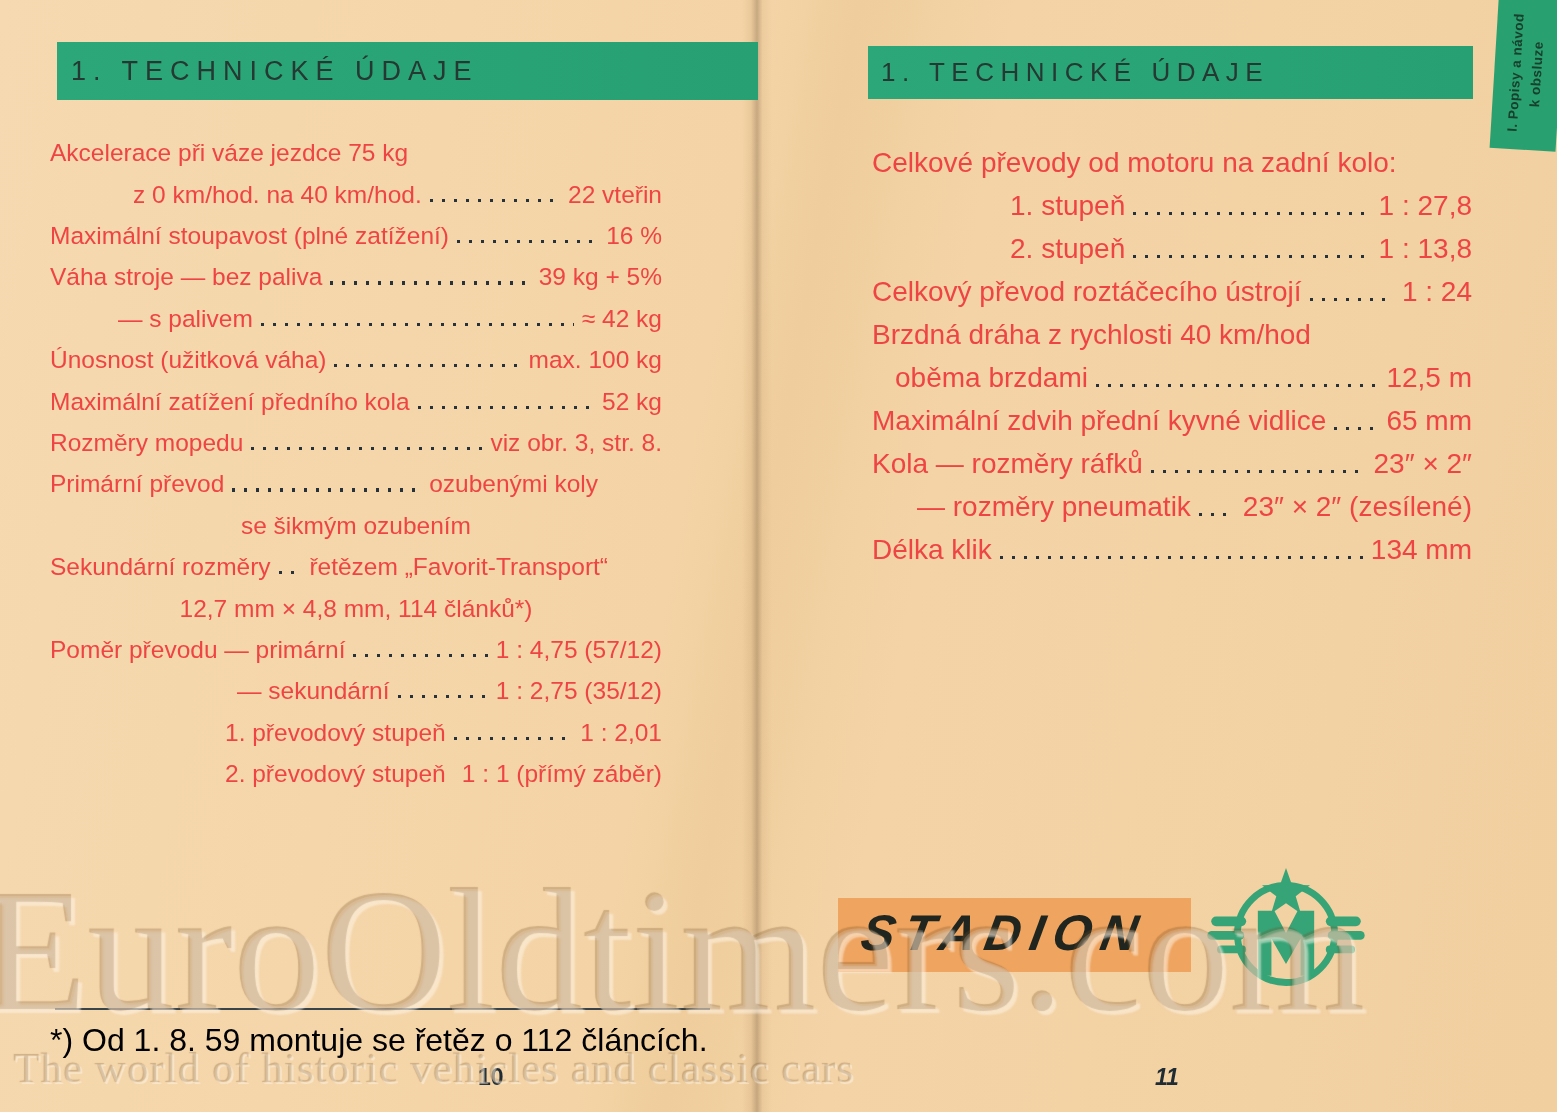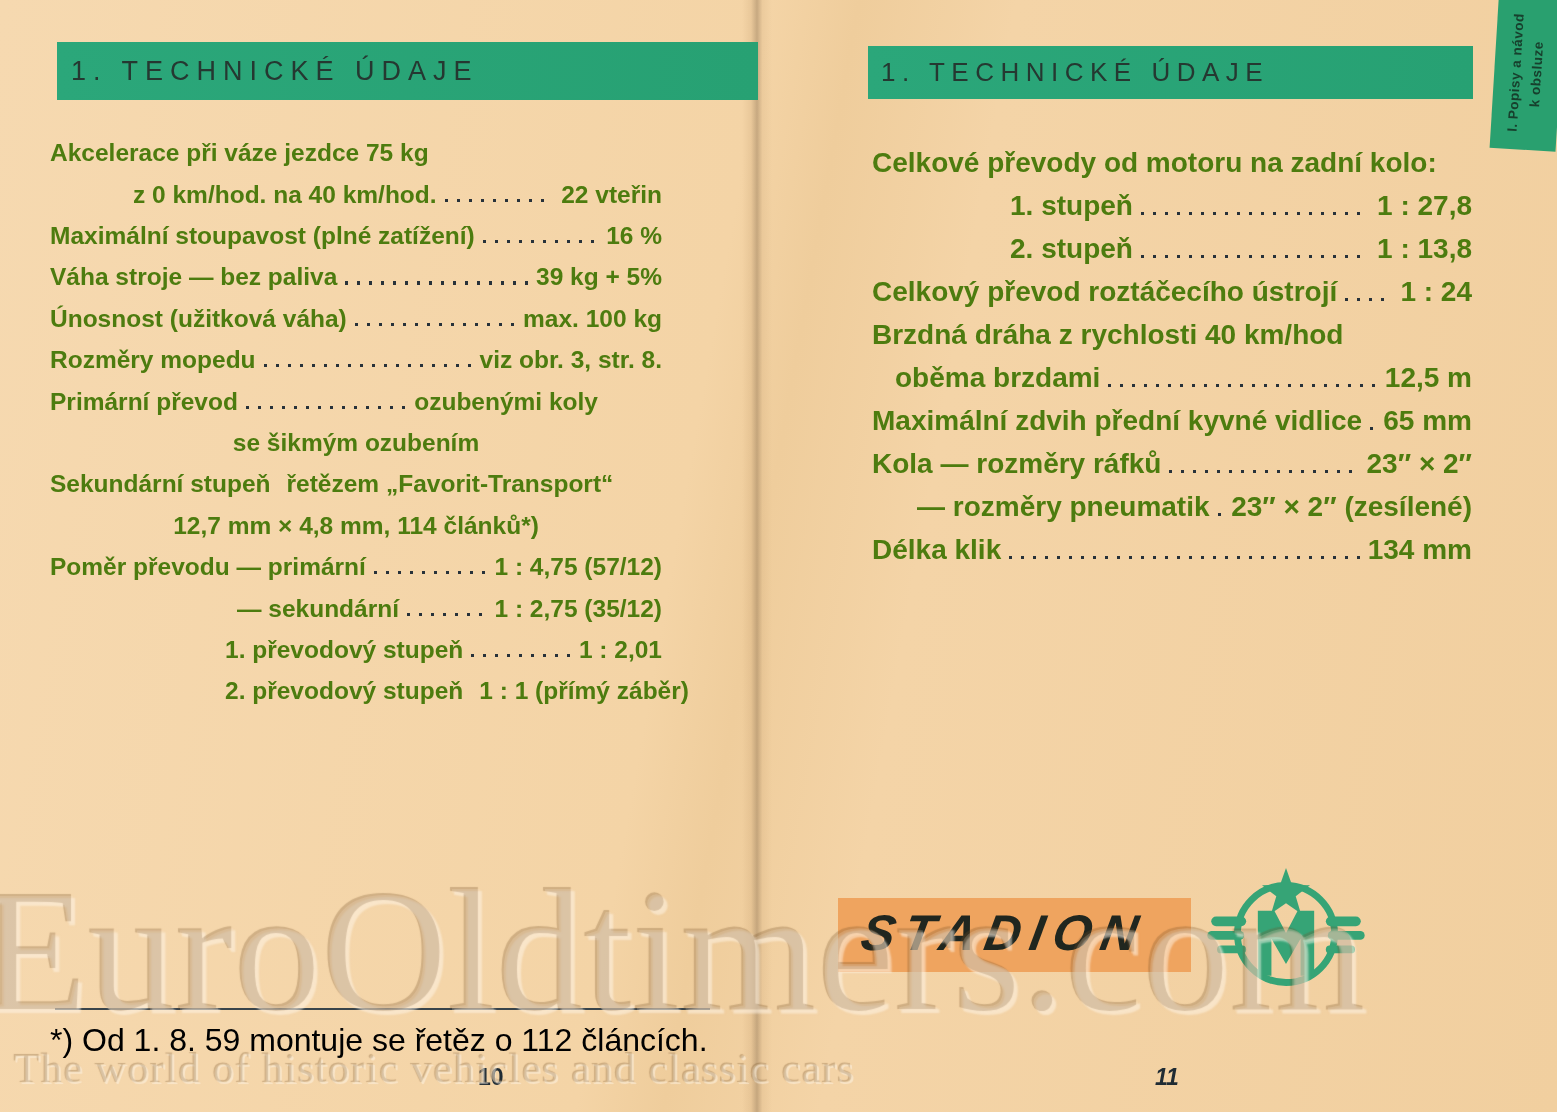--- a/index.html
+++ b/index.html
@@ -9,21 +9,21 @@
     font-family:"Liberation Sans",sans-serif;
   }
   .gutter{position:absolute;left:742px;top:0;width:30px;height:1112px;
     background:linear-gradient(90deg,rgba(0,0,0,0) 0%,rgba(139,94,47,0.10) 30%,rgba(70,45,22,0.26) 50%,rgba(139,94,47,0.08) 68%,rgba(0,0,0,0) 100%);}
   .corner-sliver{position:absolute;right:0;top:0;width:9px;height:26px;background:#90908c;}
 
   .band{position:absolute;background:linear-gradient(90deg,#2ba77a,#27a173);color:#253831;font-weight:normal;box-sizing:border-box;}
   .band-left{left:57px;top:42px;width:701px;height:58px;font-size:27px;line-height:58px;padding-left:14px;letter-spacing:7px;}
   .band-right{left:868px;top:46px;width:605px;height:53px;font-size:26px;line-height:53px;padding-left:13px;letter-spacing:6.5px;}
 
-  .page-col{position:absolute;color:#4d7c0f;font-weight:bold;}
+  .page-col{position:absolute;color:#ef4444;font-weight:normal;}
   .col-left{left:50px;top:126px;width:612px;font-size:24.5px;}
   .col-right{left:872px;top:136px;width:600px;font-size:28px;}
   .row{display:flex;align-items:flex-end;height:41.4px;line-height:1.15;box-sizing:border-box;}
   .col-right .row{height:43px;}
   .row .lbl,.row .val{white-space:pre;}
   .leader{flex:1 1 14px;height:3.2px;margin:0 8px 7px 8px;
     background-image:repeating-linear-gradient(to right,#28323a 0 3.2px,transparent 3.2px 12px);}
   .row.ralign{justify-content:center;}
 
   .rule{position:absolute;left:55px;top:1008px;width:655px;height:2px;background:#39444a;}
@@ -73,41 +73,51 @@
   <div class="row">
       <span class="lbl">Maximální stoupavost (plné zatížení)</span>
       <span class="leader"></span>
       <span class="val">16 %</span>
     </div>
   <div class="row">
       <span class="lbl">Váha stroje — bez paliva</span>
       <span class="leader"></span>
       <span class="val">39 kg + 5%</span>
     </div>
+  <div class="row" style="padding-left:68px">
+      <span class="lbl">— s palivem</span>
+      <span class="leader"></span>
+      <span class="val">≈ 42 kg</span>
+    </div>
   <div class="row">
       <span class="lbl">Únosnost (užitková váha)</span>
       <span class="leader"></span>
       <span class="val">max. 100 kg</span>
+    </div>
+  <div class="row">
+      <span class="lbl">Maximální zatížení předního kola</span>
+      <span class="leader"></span>
+      <span class="val">52 kg</span>
     </div>
   <div class="row">
       <span class="lbl">Rozměry mopedu</span>
       <span class="leader"></span>
       <span class="val">viz obr. 3, str. 8.</span>
     </div>
   <div class="row" style="width:548px">
       <span class="lbl">Primární převod</span>
       <span class="leader"></span>
       <span class="val">ozubenými koly</span>
     </div>
   <div class="row ralign">
       <span class="lbl"></span>
       <span class="val">se šikmým ozubením</span>
     </div>
   <div class="row" style="width:558px">
-      <span class="lbl">Sekundární stupeň</span>
+      <span class="lbl">Sekundární rozměry</span>
       <span class="leader"></span>
       <span class="val">řetězem „Favorit-Transport“</span>
     </div>
   <div class="row ralign">
       <span class="lbl"></span>
       <span class="val">12,7 mm × 4,8 mm, 114 článků*)</span>
     </div>
   <div class="row">
       <span class="lbl">Poměr převodu — primární</span>
       <span class="leader"></span>

